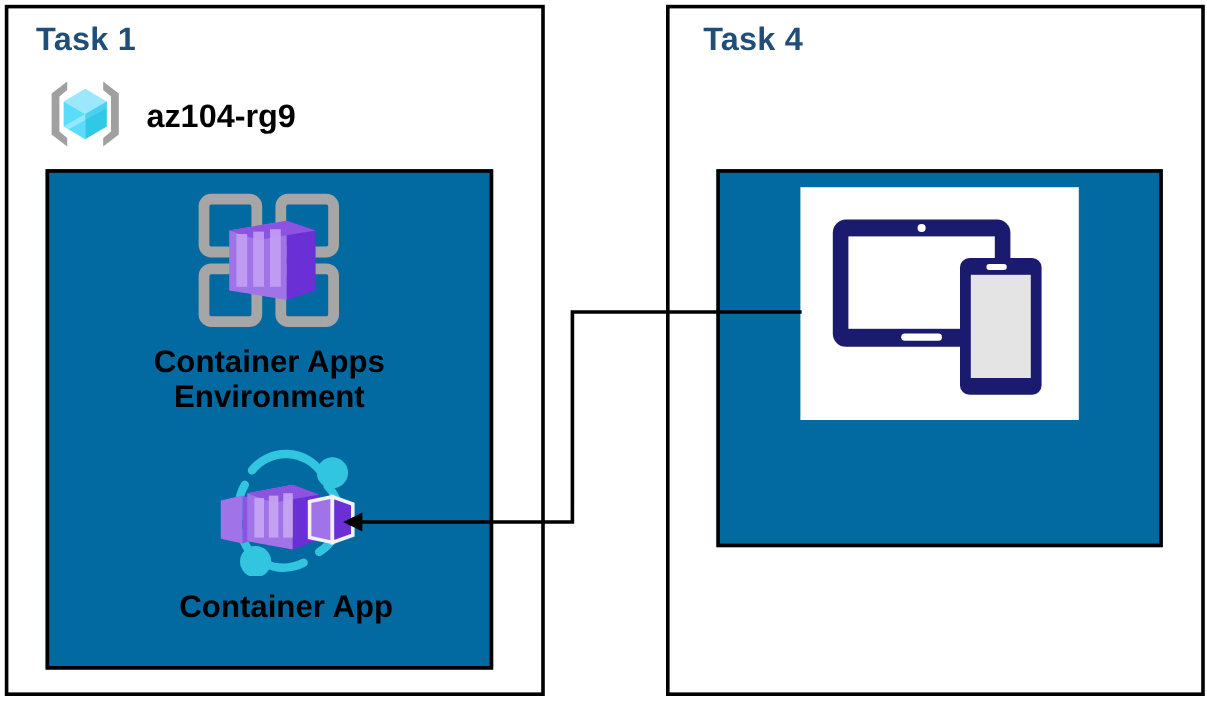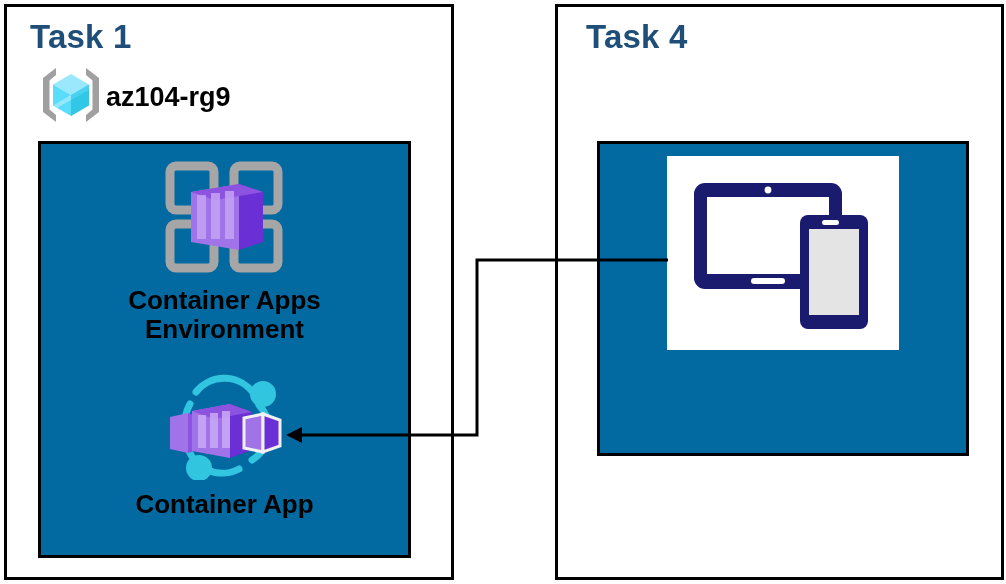--- a/index.html
+++ b/index.html
@@ -23,37 +23,37 @@
     position: absolute;
     background: #ffffff;
     border: 3px solid #000000;
     box-sizing: border-box;
   }
   #task1-frame { left: 4px;   top: 4px; width: 450px; height: 576px; }
   #task2-frame { left: 555px; top: 4px; width: 449px; height: 576px; }
 
   .task-label {
     position: absolute;
-    font-size: 33px;
+    font-size: 27px;
     font-weight: bold;
     color: #1F4E79;
     letter-spacing: 0.2px;
     white-space: nowrap;
   }
   #task1-label { left: 30px;  top: 18px; }
   #task2-label { left: 586px; top: 18px; }
 
   
   #rg-row {
     position: absolute;
     left: 36px;
     top: 60px;
     display: flex;
     align-items: center;
-    gap: 0;
+    gap: 16px;
   }
   #rg-name {
     font-size: 27px;
     font-weight: bold;
     color: #000000;
     white-space: nowrap;
   }
 
   
   .inner-panel {
@@ -67,21 +67,21 @@
 
   
   .node {
     position: absolute;
     display: flex;
     flex-direction: column;
     align-items: center;
     width: 100%;
   }
   #node-cae { left: 0; top: 14px; }
-  #node-ca  { left: 0; top: 230px; }
+  #node-ca  { left: 0; top: 230px; padding-left: 14px; }
   #node-tv  { left: 0; top: 12px; }
 
   .node-label {
     font-size: 26px;
     font-weight: bold;
     color: #000000;
     text-align: center;
     line-height: 1.12;
     margin-top: 6px;
     white-space: pre-line;

